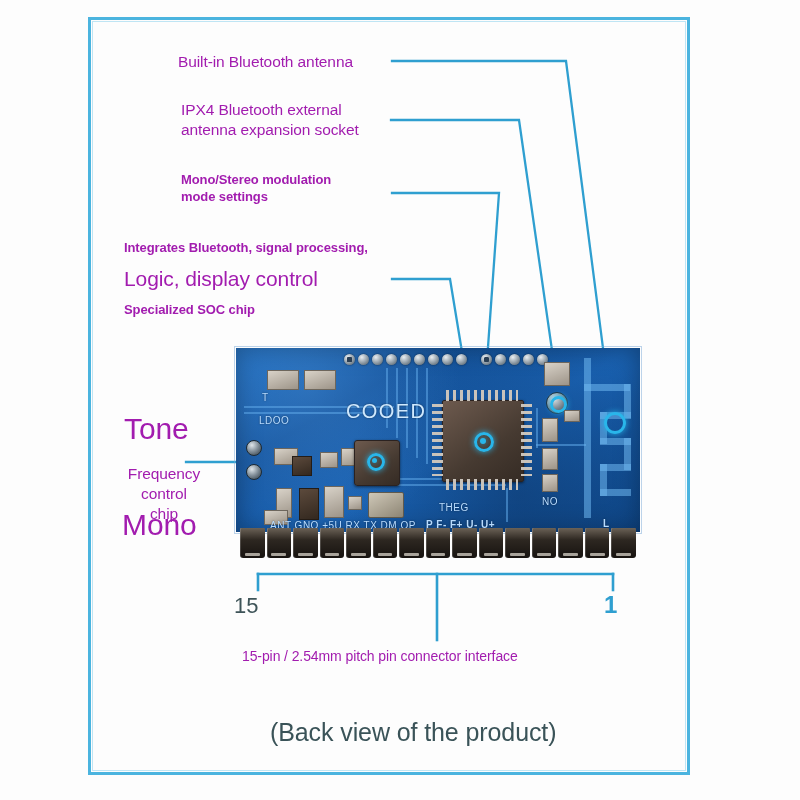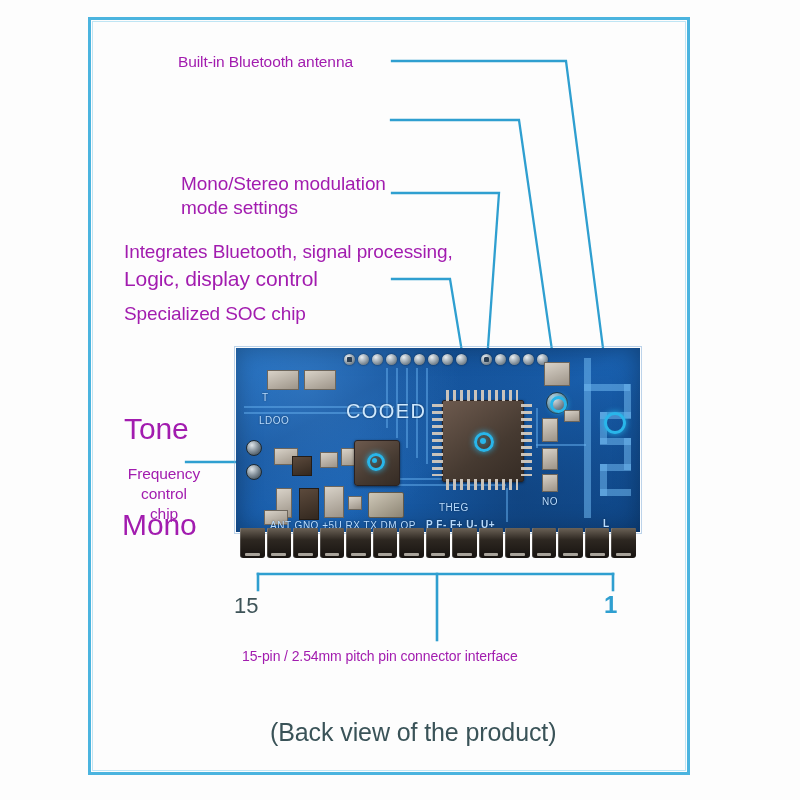--- a/index.html
+++ b/index.html
@@ -10,21 +10,21 @@
   
   .frame{position:absolute;left:88px;top:17px;width:602px;height:758px;
          border:3px solid #4bb4df;box-sizing:border-box;}
   .frame-inner{position:absolute;left:92px;top:21px;width:594px;height:750px;
          border:1px solid #bfe5f4;box-sizing:border-box;}
 
   
   .callout{position:absolute;color:#a21caf;line-height:1.28;
            white-space:pre-line;letter-spacing:-0.1px;}
   .c-small{font-size:15.5px;}
-  .c-mid{font-size:19px;}
+  .c-mid{font-size:13px;font-weight:bold;}
   .c-big{font-size:21px;}
   .c-xl{font-size:30px;font-weight:400;}
   .c-caption{font-size:25px;color:#3a5358;}
 
   #txt-antenna{left:178px;top:52px;}
   #txt-ipx4{left:181px;top:100px;}
   #txt-mono{left:181px;top:172px;}
   #txt-integrates{left:124px;top:240px;}
   #txt-logic{left:124px;top:266px;}
   #txt-soc{left:124px;top:302px;}
@@ -111,20 +111,22 @@
 
       <path d="M392 193 L499 193 L482 431"></path>
 
       <path d="M392 279 L450 279 L476 437"></path>
 
       <path d="M186 462 L360 462"></path>
     </g>
   </svg>
 
   <div class="callout c-small" id="txt-antenna">Built-in Bluetooth antenna</div>
+  <div class="callout c-small" id="txt-ipx4">IPX4 Bluetooth external
+antenna expansion socket</div>
   <div class="callout c-mid" id="txt-mono">Mono/Stereo modulation
 mode settings</div>
   <div class="callout c-big" id="txt-logic">Logic, display control</div>
   <div class="callout c-mid" id="txt-integrates">Integrates Bluetooth, signal processing,</div>
   <div class="callout c-mid" id="txt-soc">Specialized SOC chip</div>
 
   <div class="callout c-xl" id="txt-tone">Tone</div>
   <div class="callout c-small" id="txt-freq">Frequency
 control
 chip</div>

